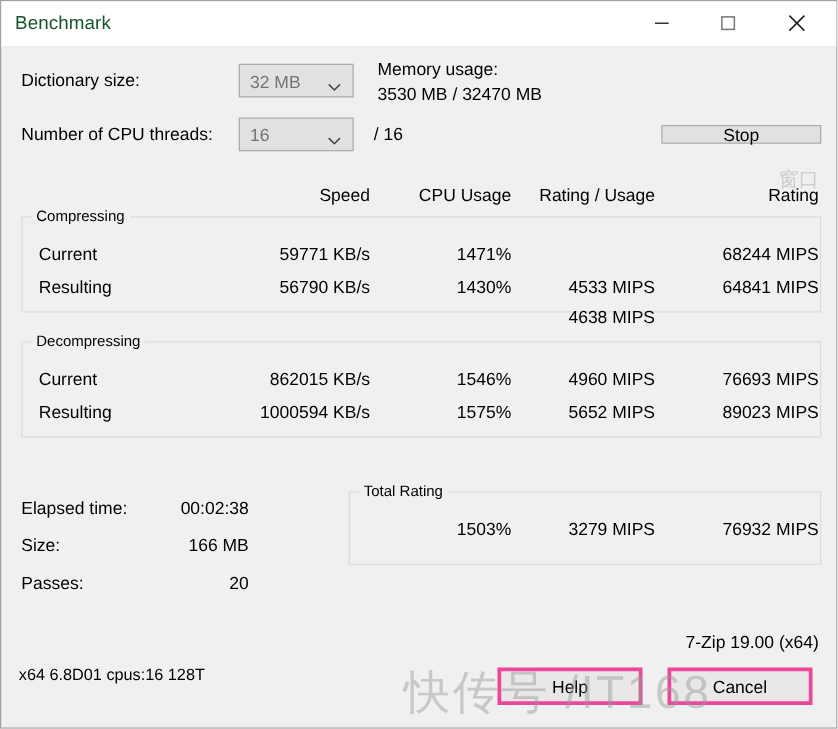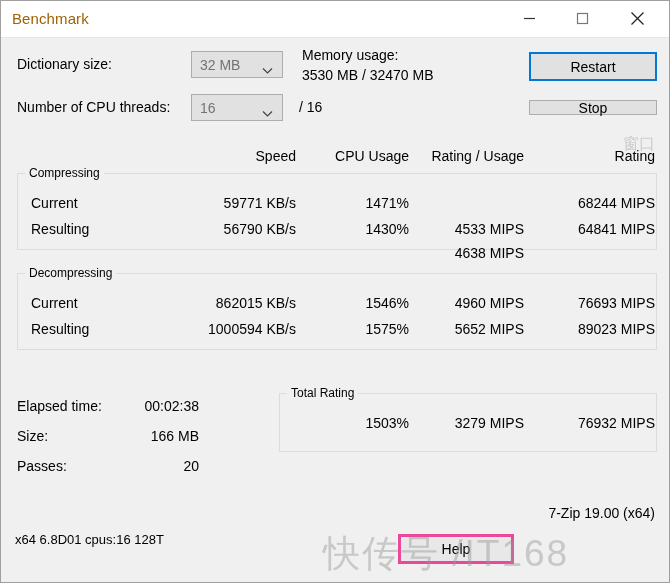--- a/index.html
+++ b/index.html
@@ -27,21 +27,21 @@
     width: 670px;
     height: 36px;
     background: #ffffff;
     border-bottom: 1px solid #e6e6e6;
   }
   #title-text {
     position: absolute;
     left: 11px;
     top: 9px;
     font-size: 15px;
-    color: #a16207;
+    color: #14532d;
     line-height: 18px;
     letter-spacing: 0.1px;
   }
   .winbtn {
     position: absolute;
     top: 0;
     width: 46px;
     height: 35px;
     display: flex;
     align-items: center;
@@ -191,23 +191,20 @@
     <span class="carrow">
       <svg width="11" height="8" viewBox="0 0 11 8">
           <polyline points="1,1.5 5.5,6 10,1.5" fill="none" stroke="#444" stroke-width="1.2"></polyline>
         </svg>
     </span>
   </div>
 
   <div class="lbl" style="left:301px; top:46px;">Memory usage:</div>
   <div class="lbl" style="left:301px; top:66px;">3530 MB / 32470 MB</div>
 
-  <div class="pbtn focus" style="left:528px; top:51px; width:128px; height:29px;">
-    <span>Restart</span>
-  </div>
 
   <div class="lbl" style="left:16px; top:98px;">Number of CPU threads:</div>
 
   <div class="combo" style="left:190px; top:93px; width:92px;">
     <span class="cval">16</span>
     <span class="carrow">
       <svg width="11" height="8" viewBox="0 0 11 8">
           <polyline points="1,1.5 5.5,6 10,1.5" fill="none" stroke="#444" stroke-width="1.2"></polyline>
         </svg>
     </span>
@@ -278,19 +275,22 @@
     <div class="val-r" style="left:300px; top:414px; width:108px;">1503%</div>
     <div class="val-r" style="left:405px; top:414px; width:118px;">3279 MIPS</div>
     <div class="val-r" style="left:520px; top:414px; width:134px;">76932 MIPS</div>
   </div>
 
   <div class="val-r" style="left:400px; top:504px; width:254px;">7-Zip 19.00 (x64)</div>
 
   <div class="pbtn ghost" style="left:397px; top:533px; width:116px; height:30px;">
     <span>Help</span>
   </div>
+  <div class="pbtn ghost" style="left:533px; top:533px; width:116px; height:30px;">
+    <span>Cancel</span>
+  </div>
 
   <div class="lbl" style="left:14px; top:531px; font-size:13px;">x64 6.8D01 cpus:16 128T</div>
 
   <div id="watermark">快传号 /IT168</div>
   <div id="watermark2">窗口</div>
 
 </div>
 
 </body></html>

